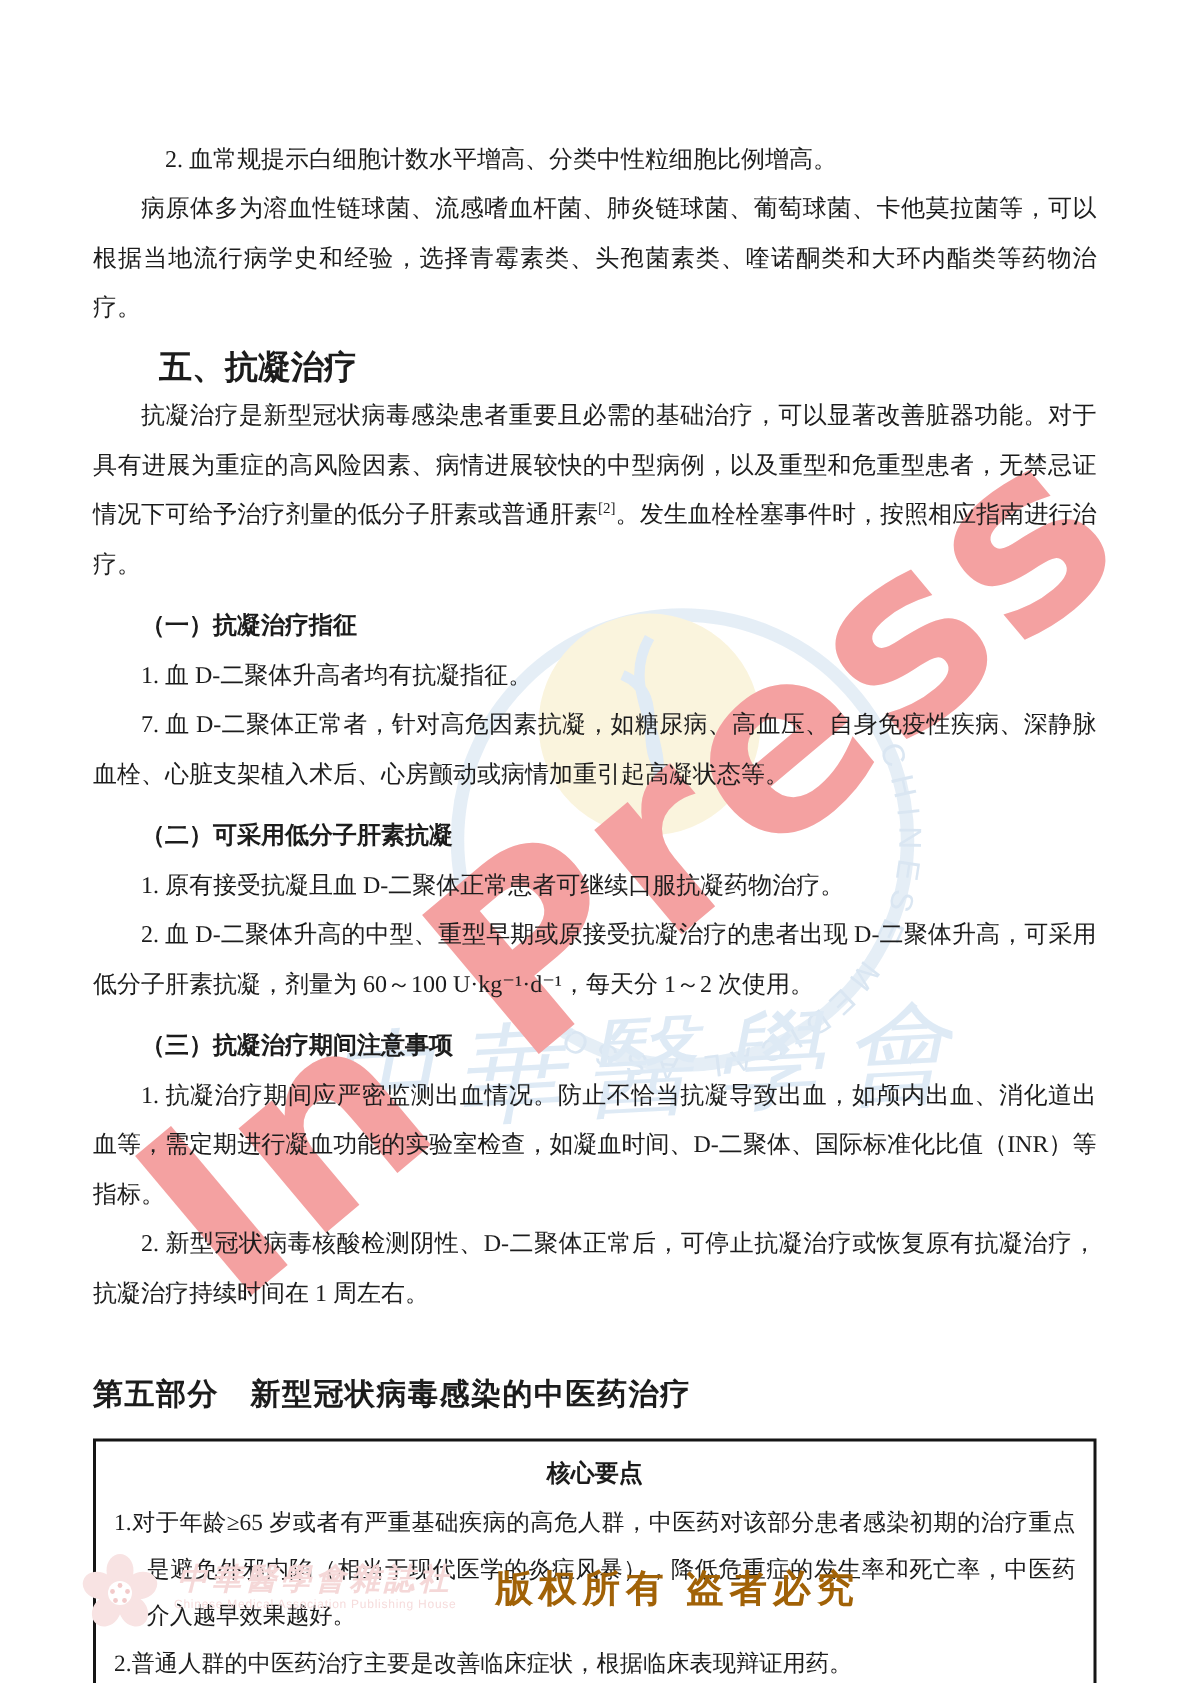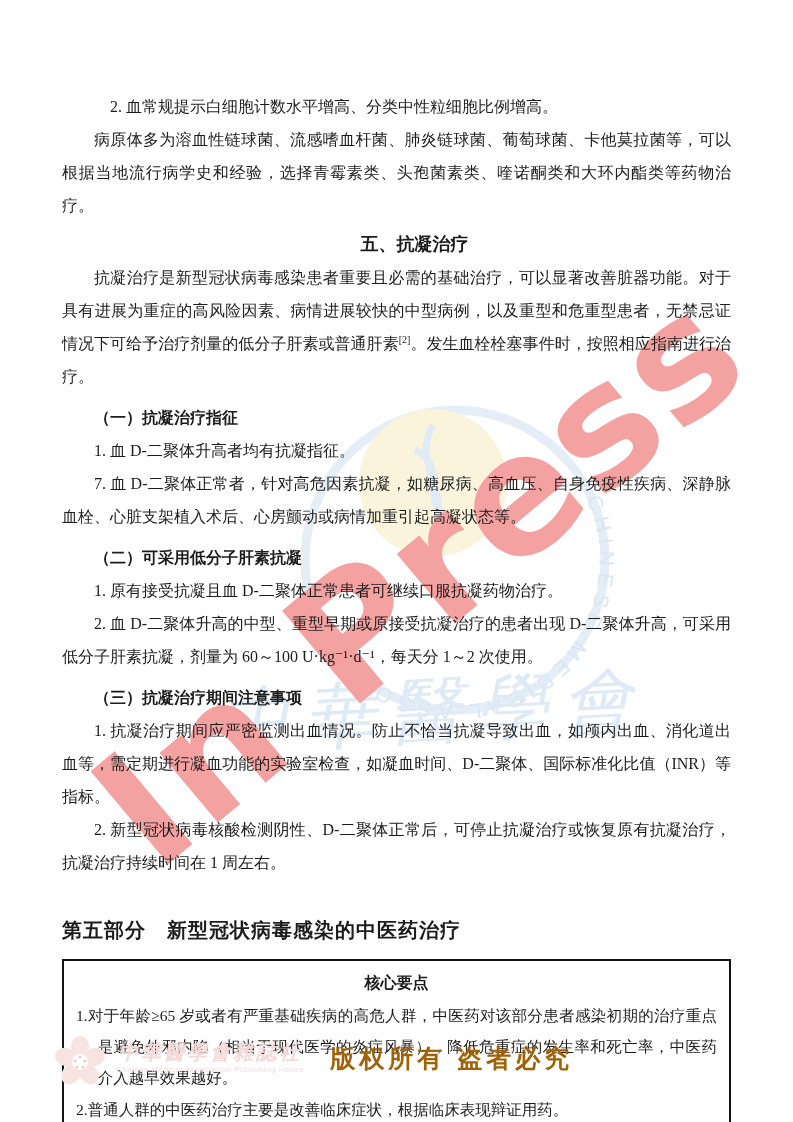--- a/index.html
+++ b/index.html
@@ -24,22 +24,22 @@
   .content {
     position:relative; z-index:2;
     padding:90px 62px 0 62px;
     font-size:16px; line-height:33px;
     text-align:justify;
   }
   p.para { text-indent:2em; }
   p.para-i3 { text-indent:3em; }
   h2.sec-head {
     font-family:"Liberation Sans","DejaVu Sans",sans-serif;
-    font-size:18px; font-weight:bold; text-indent:2em;
-    margin-top:6px; line-height:33px; text-align:center;
+    font-size:22px; font-weight:bold; text-indent:2em;
+    margin-top:6px; line-height:33px; text-align:left;
   }
   h3.sub-head {
     font-family:Liberation Sans, sans-serif;
     font-size:16px; font-weight:bold; text-indent:2em;
     margin-top:8px; line-height:33px; text-align:left;
   }
   sup.ref { font-size:10px; vertical-align:super; line-height:0; }
   h1.part-head {
     font-family:"Liberation Sans","DejaVu Sans",sans-serif;
     font-size:20px; font-weight:bold; 

